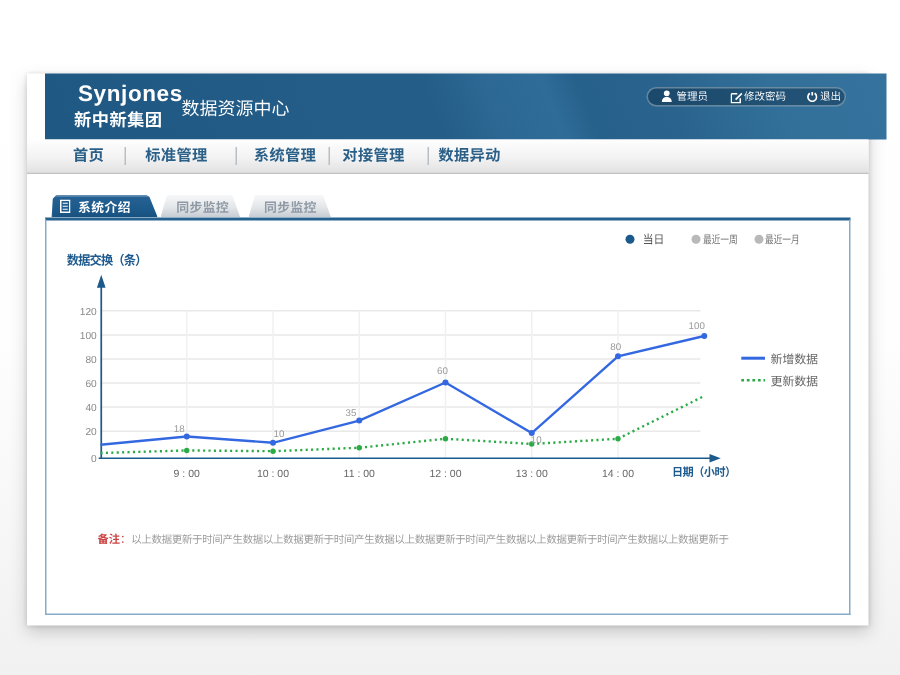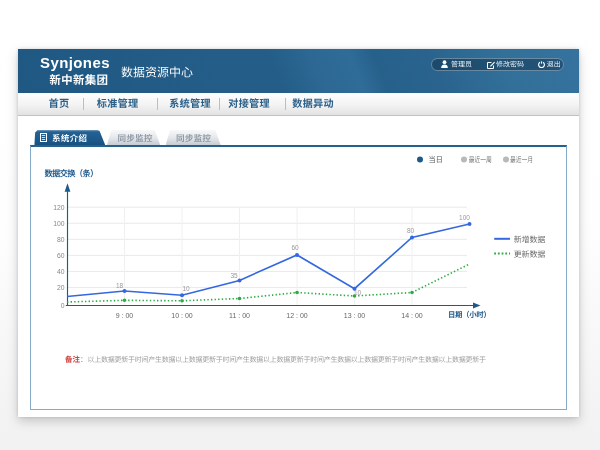--- a/index.html
+++ b/index.html
@@ -1,17 +1,17 @@
 <!DOCTYPE html>
 <html><head><meta charset="utf-8"><style>
 *{margin:0;padding:0;box-sizing:border-box}
 body{width:600px;height:450px;font-family:"Liberation Sans",sans-serif;overflow:hidden}
 #page{position:relative;width:600px;height:450px;background:linear-gradient(180deg,#ffffff 0%,#fefefe 50%,#f1f1f1 100%);overflow:hidden}
 #win{position:absolute;left:18px;top:49px;width:561px;height:368px;background:#fff;box-shadow:0 4px 10px rgba(80,80,80,.28),0 0 3px rgba(0,0,0,.14)}
-#hdr{position:absolute;left:0;top:0;width:561px;height:44px;background:linear-gradient(68deg,#1f5882 0%,#235d88 36%,#235d88 46%,#2c6893 53%,#2f6c98 60%,#26618b 64%,#2a648e 74%,#327099 86%,#35729e 100%)}
+#hdr{position:absolute;left:12px;top:0;width:561px;height:44px;background:linear-gradient(68deg,#1f5882 0%,#235d88 36%,#235d88 46%,#2c6893 53%,#2f6c98 60%,#26618b 64%,#2a648e 74%,#327099 86%,#35729e 100%)}
 #logo{position:absolute;left:22px;top:5px;color:#fff;font-weight:bold;font-size:15px;letter-spacing:.4px}
 #pill{position:absolute;left:412.5px;top:8.5px;width:133.5px;height:13.5px;border:1px solid rgba(255,255,255,.33);border-radius:8px;background:rgba(5,32,55,.38)}
 #nav{position:absolute;left:0;top:44px;width:561px;height:23px;background:linear-gradient(180deg,#fefefe 0%,#f3f3f3 55%,#e2e2e2 100%);border-bottom:1px solid #c2c2c2}
 .sep{position:absolute;top:5px;width:1px;height:12px;background:#b9bfc6}
 #tab1{position:absolute;left:16.4px;top:80.7px;width:70.8px;height:15.3px;background:linear-gradient(180deg,#276294 0%,#1d5a8c 60%,#18517f 100%);clip-path:polygon(0px 15.3px,0.8px 2.8px,3.5px 0px,62.5px 0px,65.2px 1.4px,70.8px 15.3px);box-shadow:inset 0 1.2px 0 rgba(255,255,255,.28),inset 1px 0 0 rgba(255,255,255,.12)}
 #tab2{position:absolute;left:89px;top:80.7px;width:53.2px;height:15.3px;background:linear-gradient(180deg,#f7f8f9 0%,#e3e6e9 55%,#c6ccd3 100%);clip-path:polygon(4.4px 0px,47.7px 0px,53.2px 15.3px,0px 15.3px)}
 #tab3{position:absolute;left:147.7px;top:80.7px;width:55px;height:15.3px;background:linear-gradient(180deg,#f7f8f9 0%,#e3e6e9 55%,#c6ccd3 100%);clip-path:polygon(4.4px 0px,49.5px 0px,55px 15.3px,0px 15.3px)}
 #panel{position:absolute;left:12px;top:96px;width:537px;height:265px;background:#fff;border:1px solid #86abc9;border-top:2px solid #25618f}
 </style></head><body>
 <div id="page">

